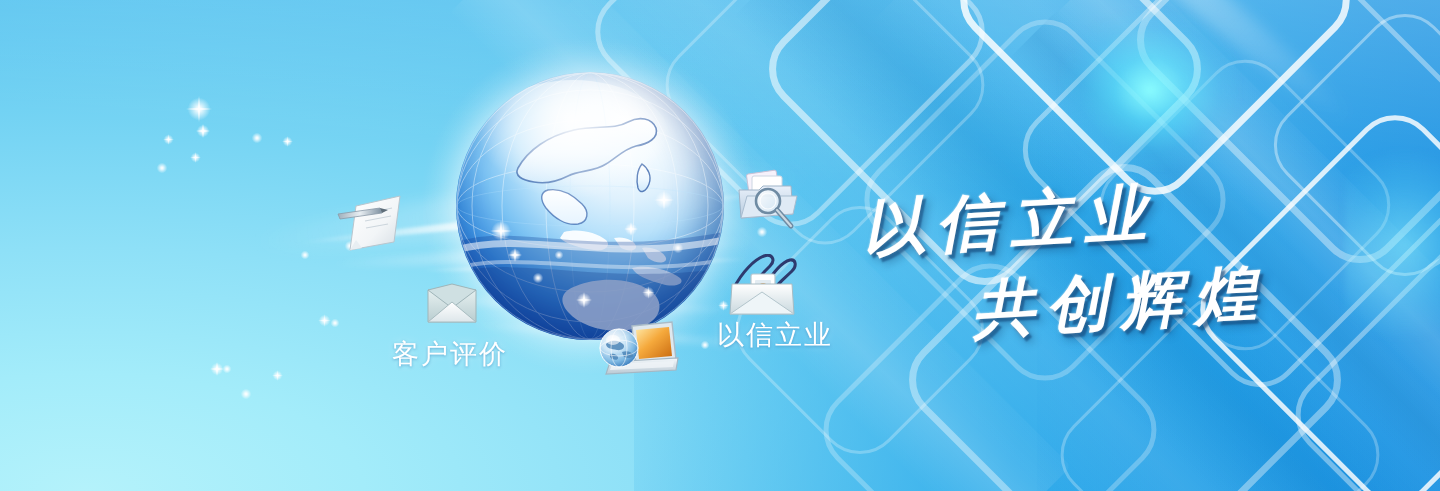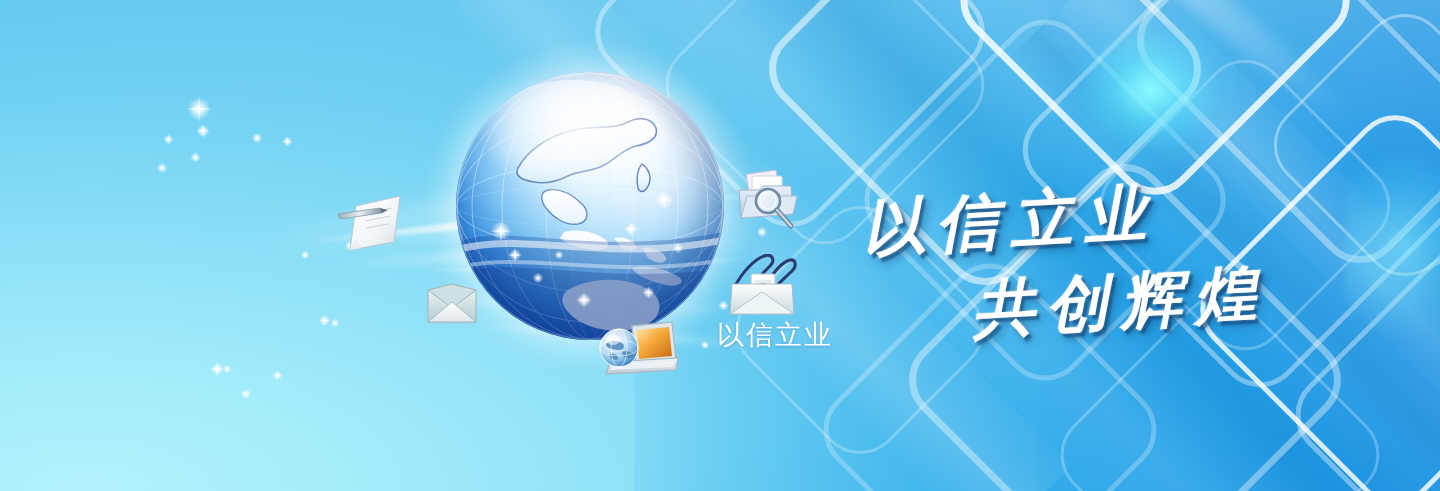--- a/index.html
+++ b/index.html
@@ -514,20 +514,21 @@
         <path d="M18 36 C22 35, 26 37, 26 40 C26 43, 20 42, 18 39 Z"></path>
       </g>
       <g fill="none" stroke="#ffffff" stroke-width=".8" opacity=".7">
         <ellipse cx="27" cy="30" rx="8" ry="19"></ellipse>
         <ellipse cx="27" cy="30" rx="19" ry="8"></ellipse>
       </g>
       <ellipse cx="21" cy="22" rx="7" ry="5" fill="#ffffff" opacity=".6"></ellipse>
     </svg>
   </div>
 
+  <div class="caption" id="cap-0" style="left:392px;top:336px;">客户评价</div>
 
 
   <div class="caption" id="cap-2" style="left:717px;top:317px;">以信立业</div>
 
   <div class="slogan" id="slogan-line1">以信立业</div>
 
   <div class="slogan" id="slogan-line2">共创辉煌</div>
 
 </div>
 

